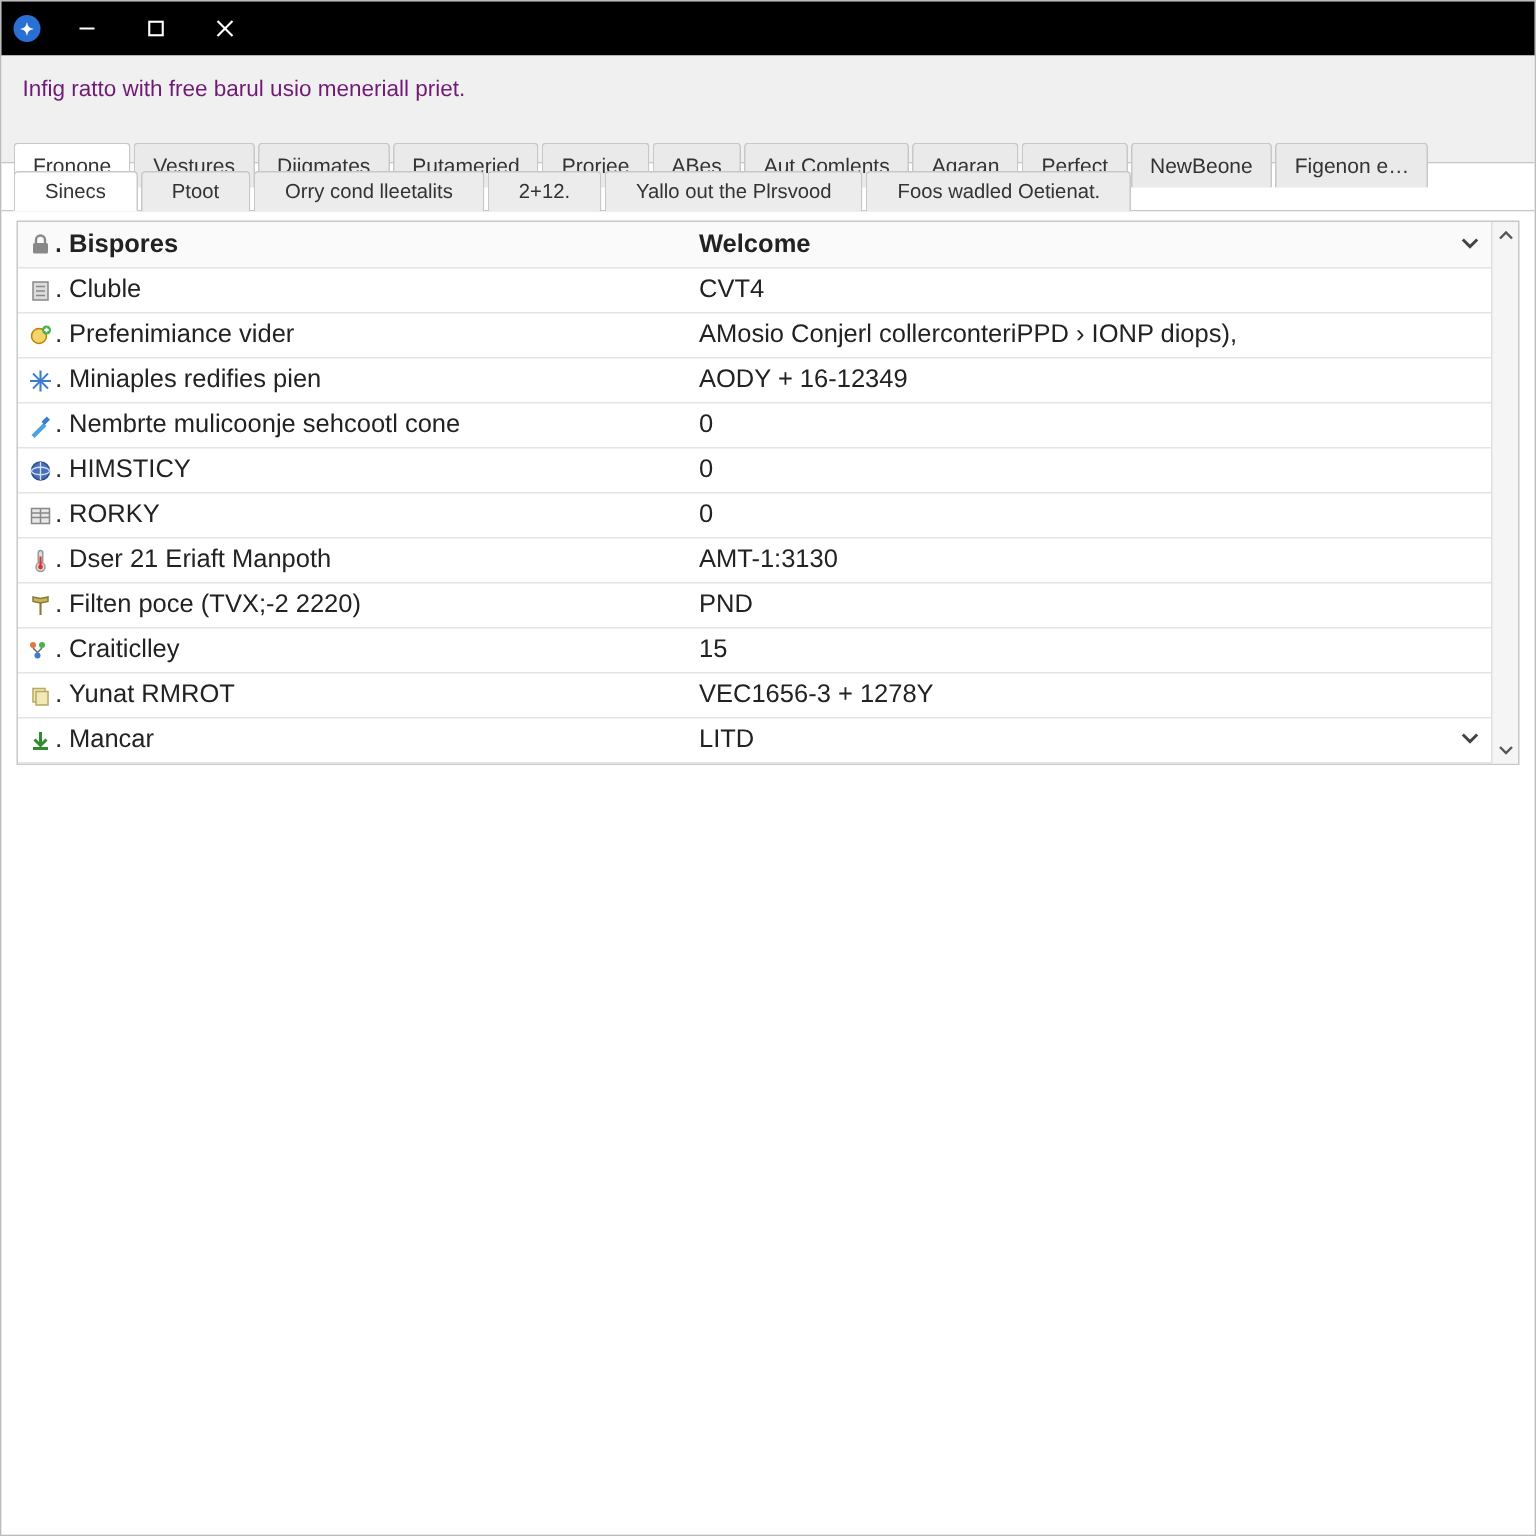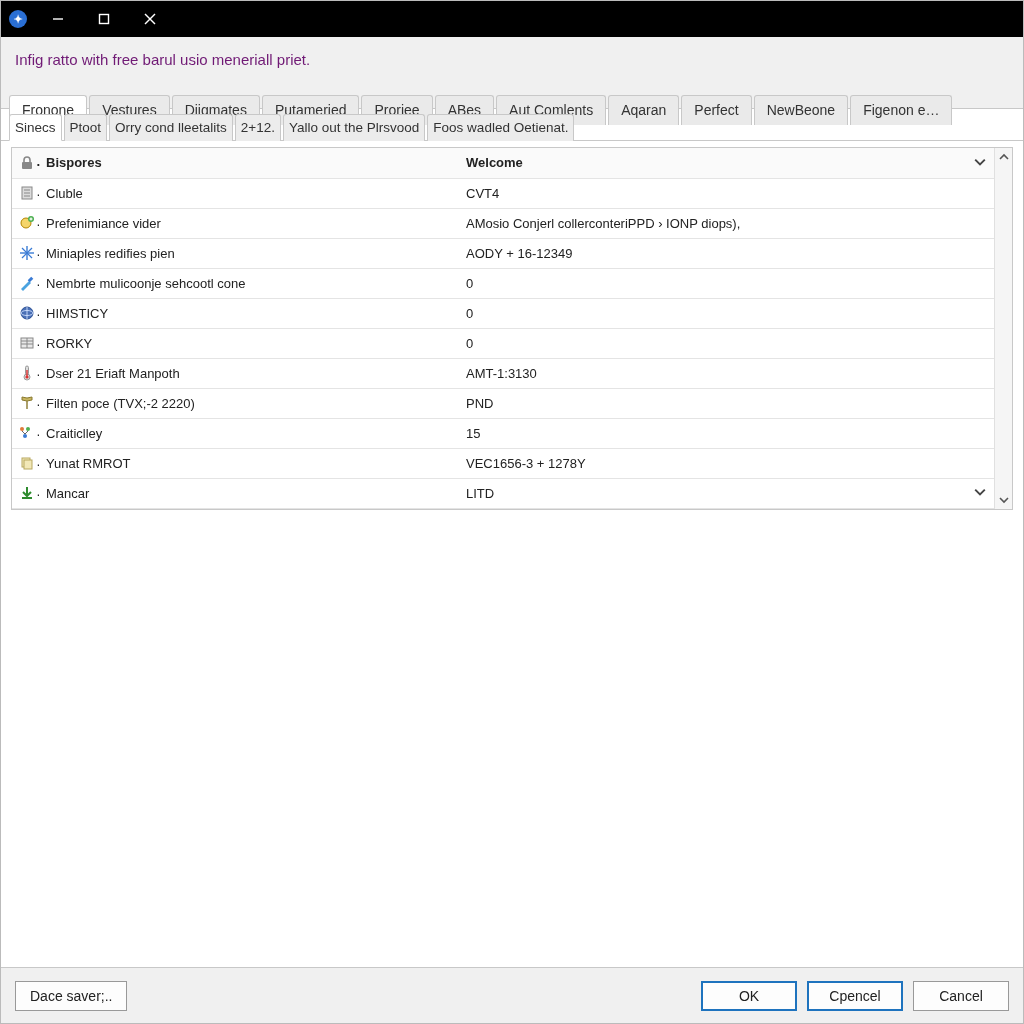--- a/index.html
+++ b/index.html
@@ -78,21 +78,21 @@
     font-weight: 500;
   }
   
   .tabs-secondary {
     display: flex;
     padding: 4px 8px 0 8px;
     background: #fff;
     border-bottom: 1px solid #c8c8c8;
   }
   .tabs-secondary .stab {
-    padding: 5px 5px;
+    padding: 5px 20px;
     border: 1px solid #c8c8c8;
     border-bottom: none;
     background: #ececec;
     margin-right: 2px;
     border-radius: 3px 3px 0 0;
     font-size: 13.5px;
     color: #333;
     position: relative;
     top: 1px;
     cursor: pointer;
@@ -121,21 +121,21 @@
   }
   .prop-table {
     width: 100%;
     border-collapse: collapse;
     table-layout: fixed;
   }
   .prop-table tr { height: 30px; }
   .prop-table td {
     border-bottom: 1px solid #e4e4e4;
     padding: 0 6px;
-    font-size: 13px;
+    font-size: 17px;
     vertical-align: middle;
     overflow: hidden;
     white-space: nowrap;
     text-overflow: ellipsis;
   }
   .prop-table tr.header td {
     font-weight: 700;
     background: #fafafa;
   }
   .col-icon { width: 28px; text-align: center; }
@@ -424,21 +424,14 @@
           <svg viewBox="0 0 10 10" width="10" height="10">
               <polyline points="1,3 5,7 9,3" fill="none" stroke="#555" stroke-width="1.6"></polyline>
             </svg>
         </div>
       </div>
     </div>
   </div>
 
   <div class="blank-fill"></div>
 
-  <div class="button-bar">
-    <button class="btn left">Dace saver;..</button>
-    <div class="spacer"></div>
-    <button class="btn primary">OK</button>
-    <button class="btn primary">Cpencel</button>
-    <button class="btn">Cancel</button>
-  </div>
 
 </div>
 
 </body></html>

